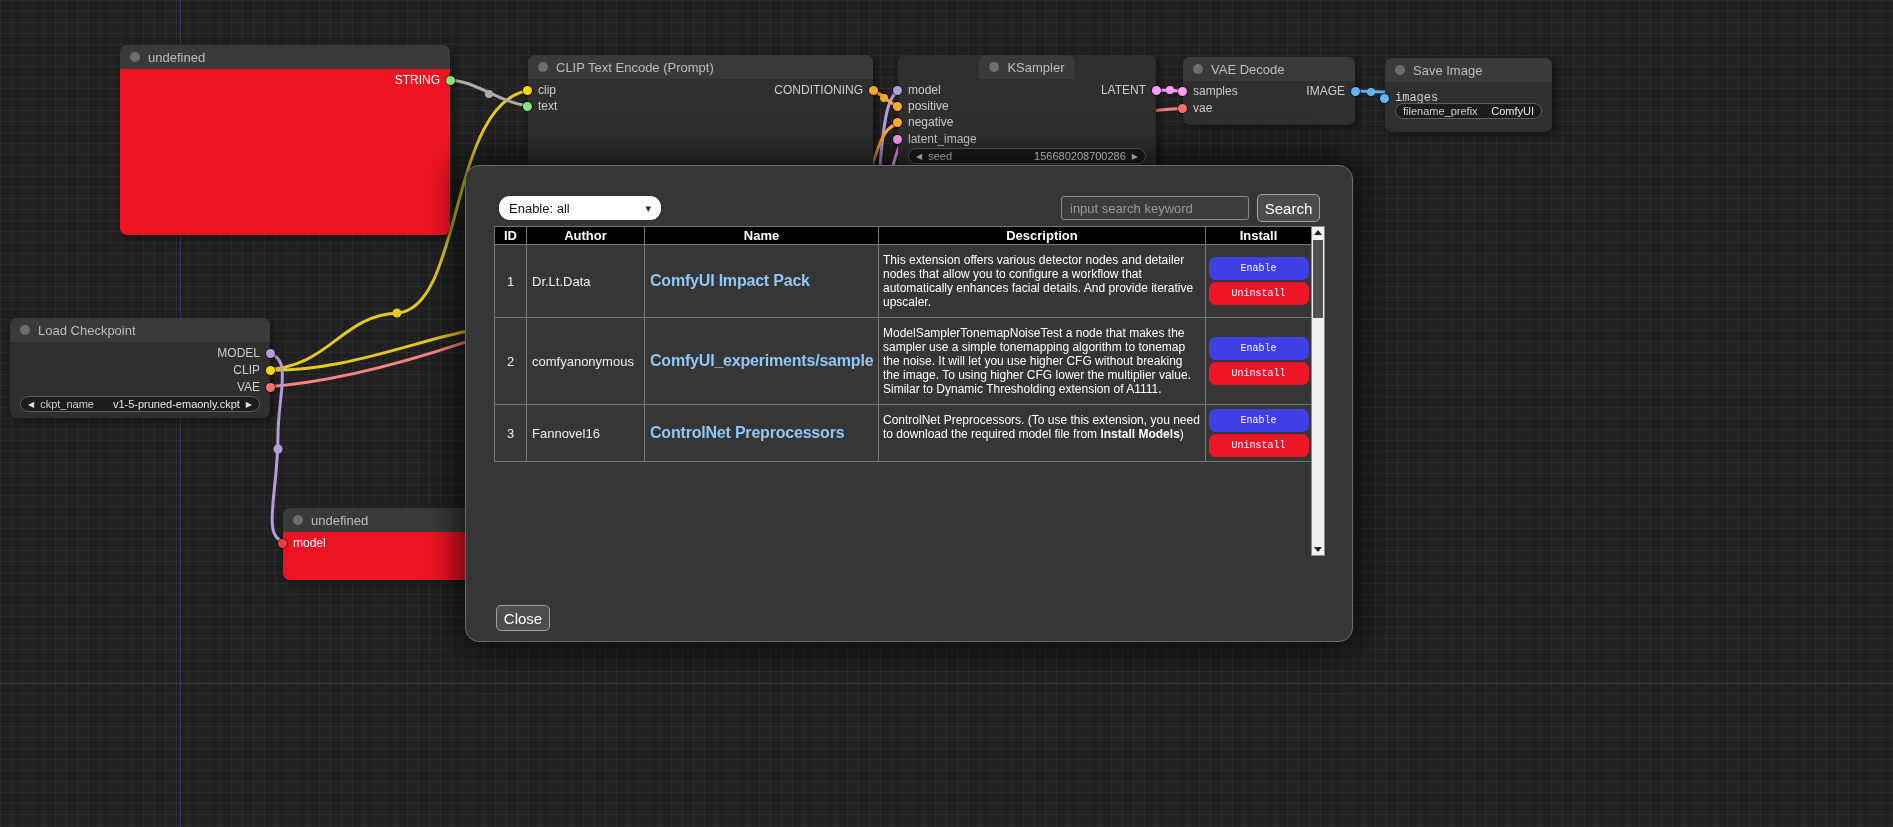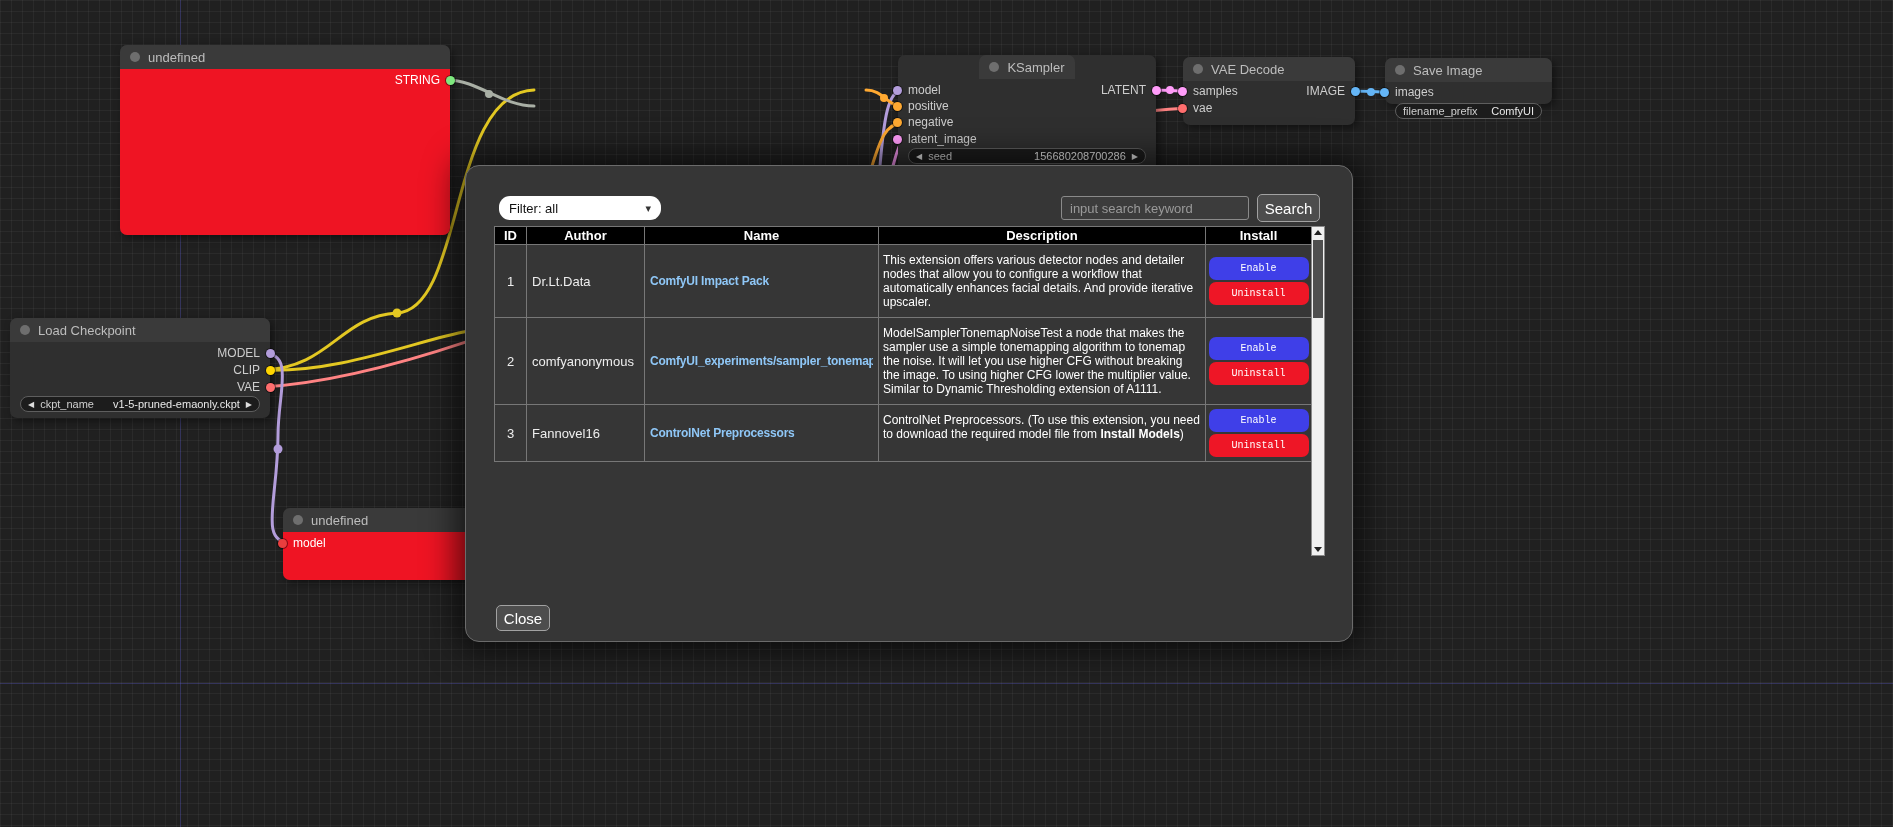--- a/index.html
+++ b/index.html
@@ -63,21 +63,21 @@
   .search-btn { position:absolute; left:791px; top:28px; width:63px; height:28px; }
   .close-btn  { position:absolute; left:30px; top:439px; width:54px; height:26px; }
 
   .grid-wrap { position:absolute; left:28px; top:60px; width:831px; height:330px; }
   table { border-collapse:collapse; table-layout:fixed; width:817px; color:#eee; }
   th { background:#000; color:#fff; font-weight:bold; font-size:13px; height:18px;
        border:1px solid #777; padding:0 2px; }
   td { border:1px solid #777; padding:2px 5px; font-size:13px; vertical-align:middle; }
   td.c-id { text-align:center; }
   td.c-desc { font-size:12px; line-height:1.17; vertical-align:top; color:#fff; padding:8px 4px; }
-  .ext-link { color:#8fc7f7; font-weight:bold; font-size:12px; letter-spacing:-0.2px;
+  .ext-link { color:#8fc7f7; font-weight:bold; font-size:16px; letter-spacing:-0.2px;
               text-decoration:none; white-space:nowrap; display:block; overflow:hidden; cursor:pointer; }
   td.c-install { padding:2px 0; }
   .pill-btn { display:block; width:100px; height:23px; margin:2px auto; border:none;
               border-radius:7px; color:#fff; font-size:10px; line-height:22px; text-align:center;
               font-family:Liberation Mono, monospace; cursor:pointer; }
   .btn-enable   { background:#3f3fe8; }
   .btn-uninstall{ background:#ee1626; }
 
   .vscroll { position:absolute; left:817px; top:0; width:14px; height:330px;
              background:#f1f1f1; border:1px solid #8a8a8a; }
@@ -131,20 +131,39 @@
       <span class="tdot"></span>
       <span>undefined</span>
     </div>
     <div class="node-body"></div>
     <div class="slot out onred" style="top:27px;">
       <span class="dot" style="background:#7ee87e;"></span>
       <span>STRING</span>
     </div>
   </div>
 
+  <div class="node" style="left:528px; top:55px; width:345px; height:150px;">
+    <div class="node-title">
+      <span class="tdot"></span>
+      <span>CLIP Text Encode (Prompt)</span>
+    </div>
+    <div class="node-body"></div>
+    <div class="slot in" style="top:27px;">
+      <span class="dot" style="background:#ffd500;"></span>
+      <span>clip</span>
+    </div>
+    <div class="slot in" style="top:43px;">
+      <span class="dot" style="background:#7ee87e;"></span>
+      <span>text</span>
+    </div>
+    <div class="slot out" style="top:27px;">
+      <span class="dot" style="background:#ffa931;"></span>
+      <span>CONDITIONING</span>
+    </div>
+  </div>
 
   <div class="node" style="left:898px; top:55px; width:258px; height:120px;align-items:center;">
     <div class="node-title">
       <span class="tdot"></span>
       <span>KSampler</span>
     </div>
     <div class="node-body"></div>
     <div class="slot in" style="top:27px;">
       <span class="dot" style="background:#b39ddb;"></span>
       <span>model</span>
@@ -186,27 +205,27 @@
     <div class="slot in" style="top:43px;">
       <span class="dot" style="background:#ff6e6e;"></span>
       <span>vae</span>
     </div>
     <div class="slot out" style="top:26px;">
       <span class="dot" style="background:#64b5f6;"></span>
       <span>IMAGE</span>
     </div>
   </div>
 
-  <div class="node" style="left:1385px; top:58px; width:167px; height:46px;">
+  <div class="node" style="left:1385px; top:58px; width:167px; height:74px;">
     <div class="node-title">
       <span class="tdot"></span>
       <span>Save Image</span>
     </div>
     <div class="node-body"></div>
-    <div class="slot in" style="top:26px;">
+    <div class="slot in" style="top:32px;font-family:Liberation Mono, monospace;">
       <span class="dot" style="background:#64b5f6;"></span>
       <span>images</span>
     </div>
     <div class="widget" style="top:45px;">
       <span>filename_prefix</span>
       <span class="wval">ComfyUI</span>
     </div>
   </div>
 
   <div class="node" style="left:10px; top:318px; width:260px; height:100px;">
@@ -243,21 +262,21 @@
     <div class="node-body"></div>
     <div class="slot in onred" style="top:27px;">
       <span class="dot" style="background:#e93e3e;"></span>
       <span>model</span>
     </div>
   </div>
 
   <div class="modal">
 
     <div class="filter-select">
-      <span>Filter: all</span>
+      <span>Enable: all</span>
       <span class="caret">▾</span>
     </div>
 
     <input class="search-input" type="text" placeholder="input search keyword" style="">
     <button class="gray-btn search-btn">Search</button>
 
     <div class="grid-wrap">
       <table>
         <colgroup>
           <col style="width:32px">

